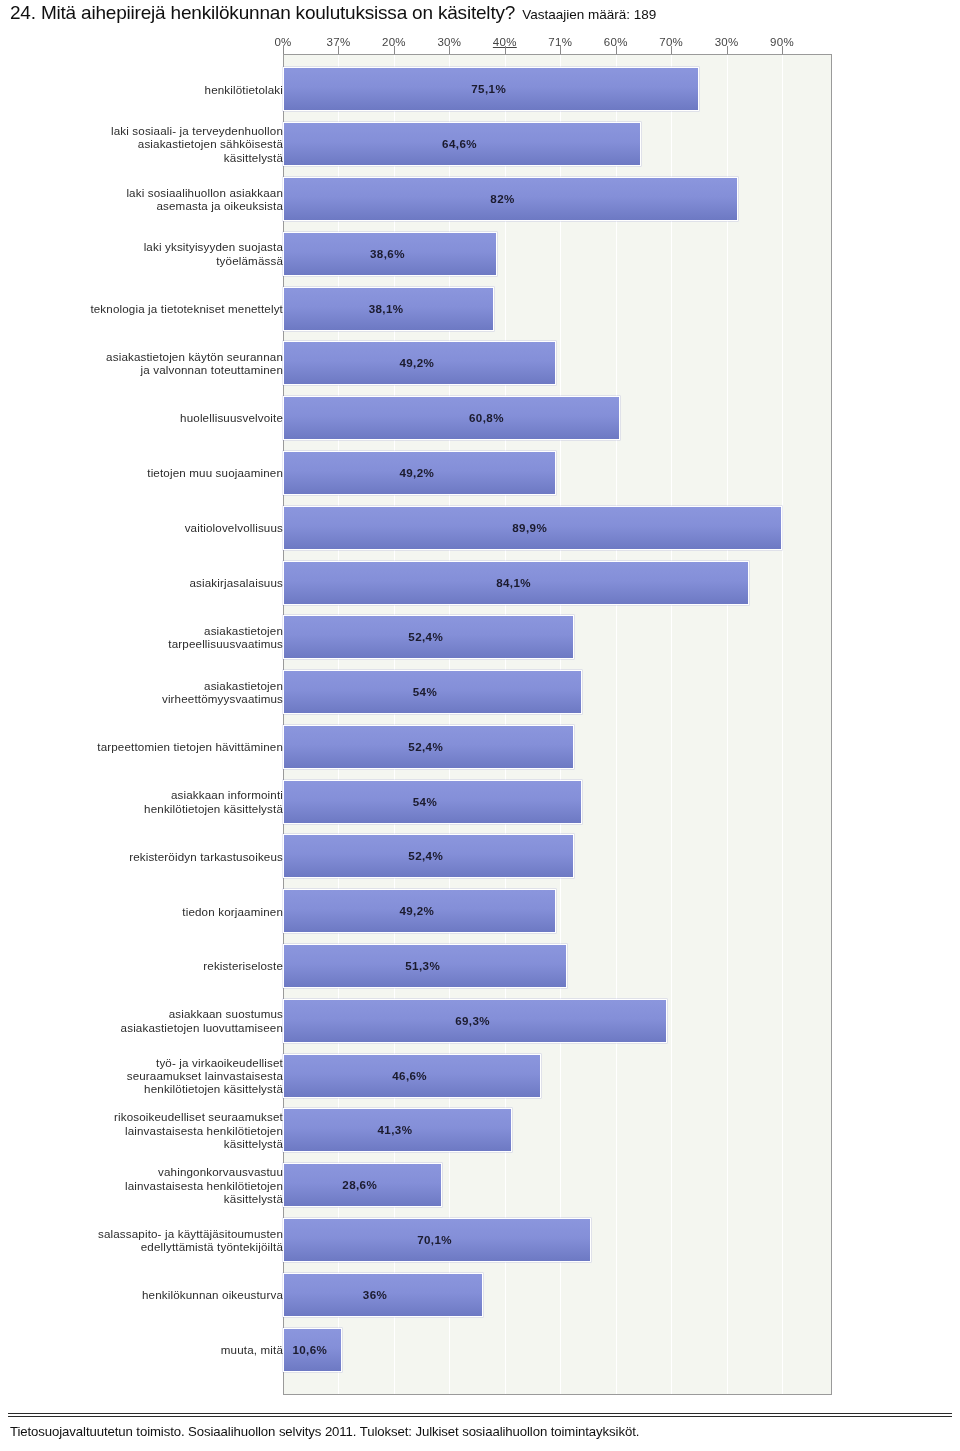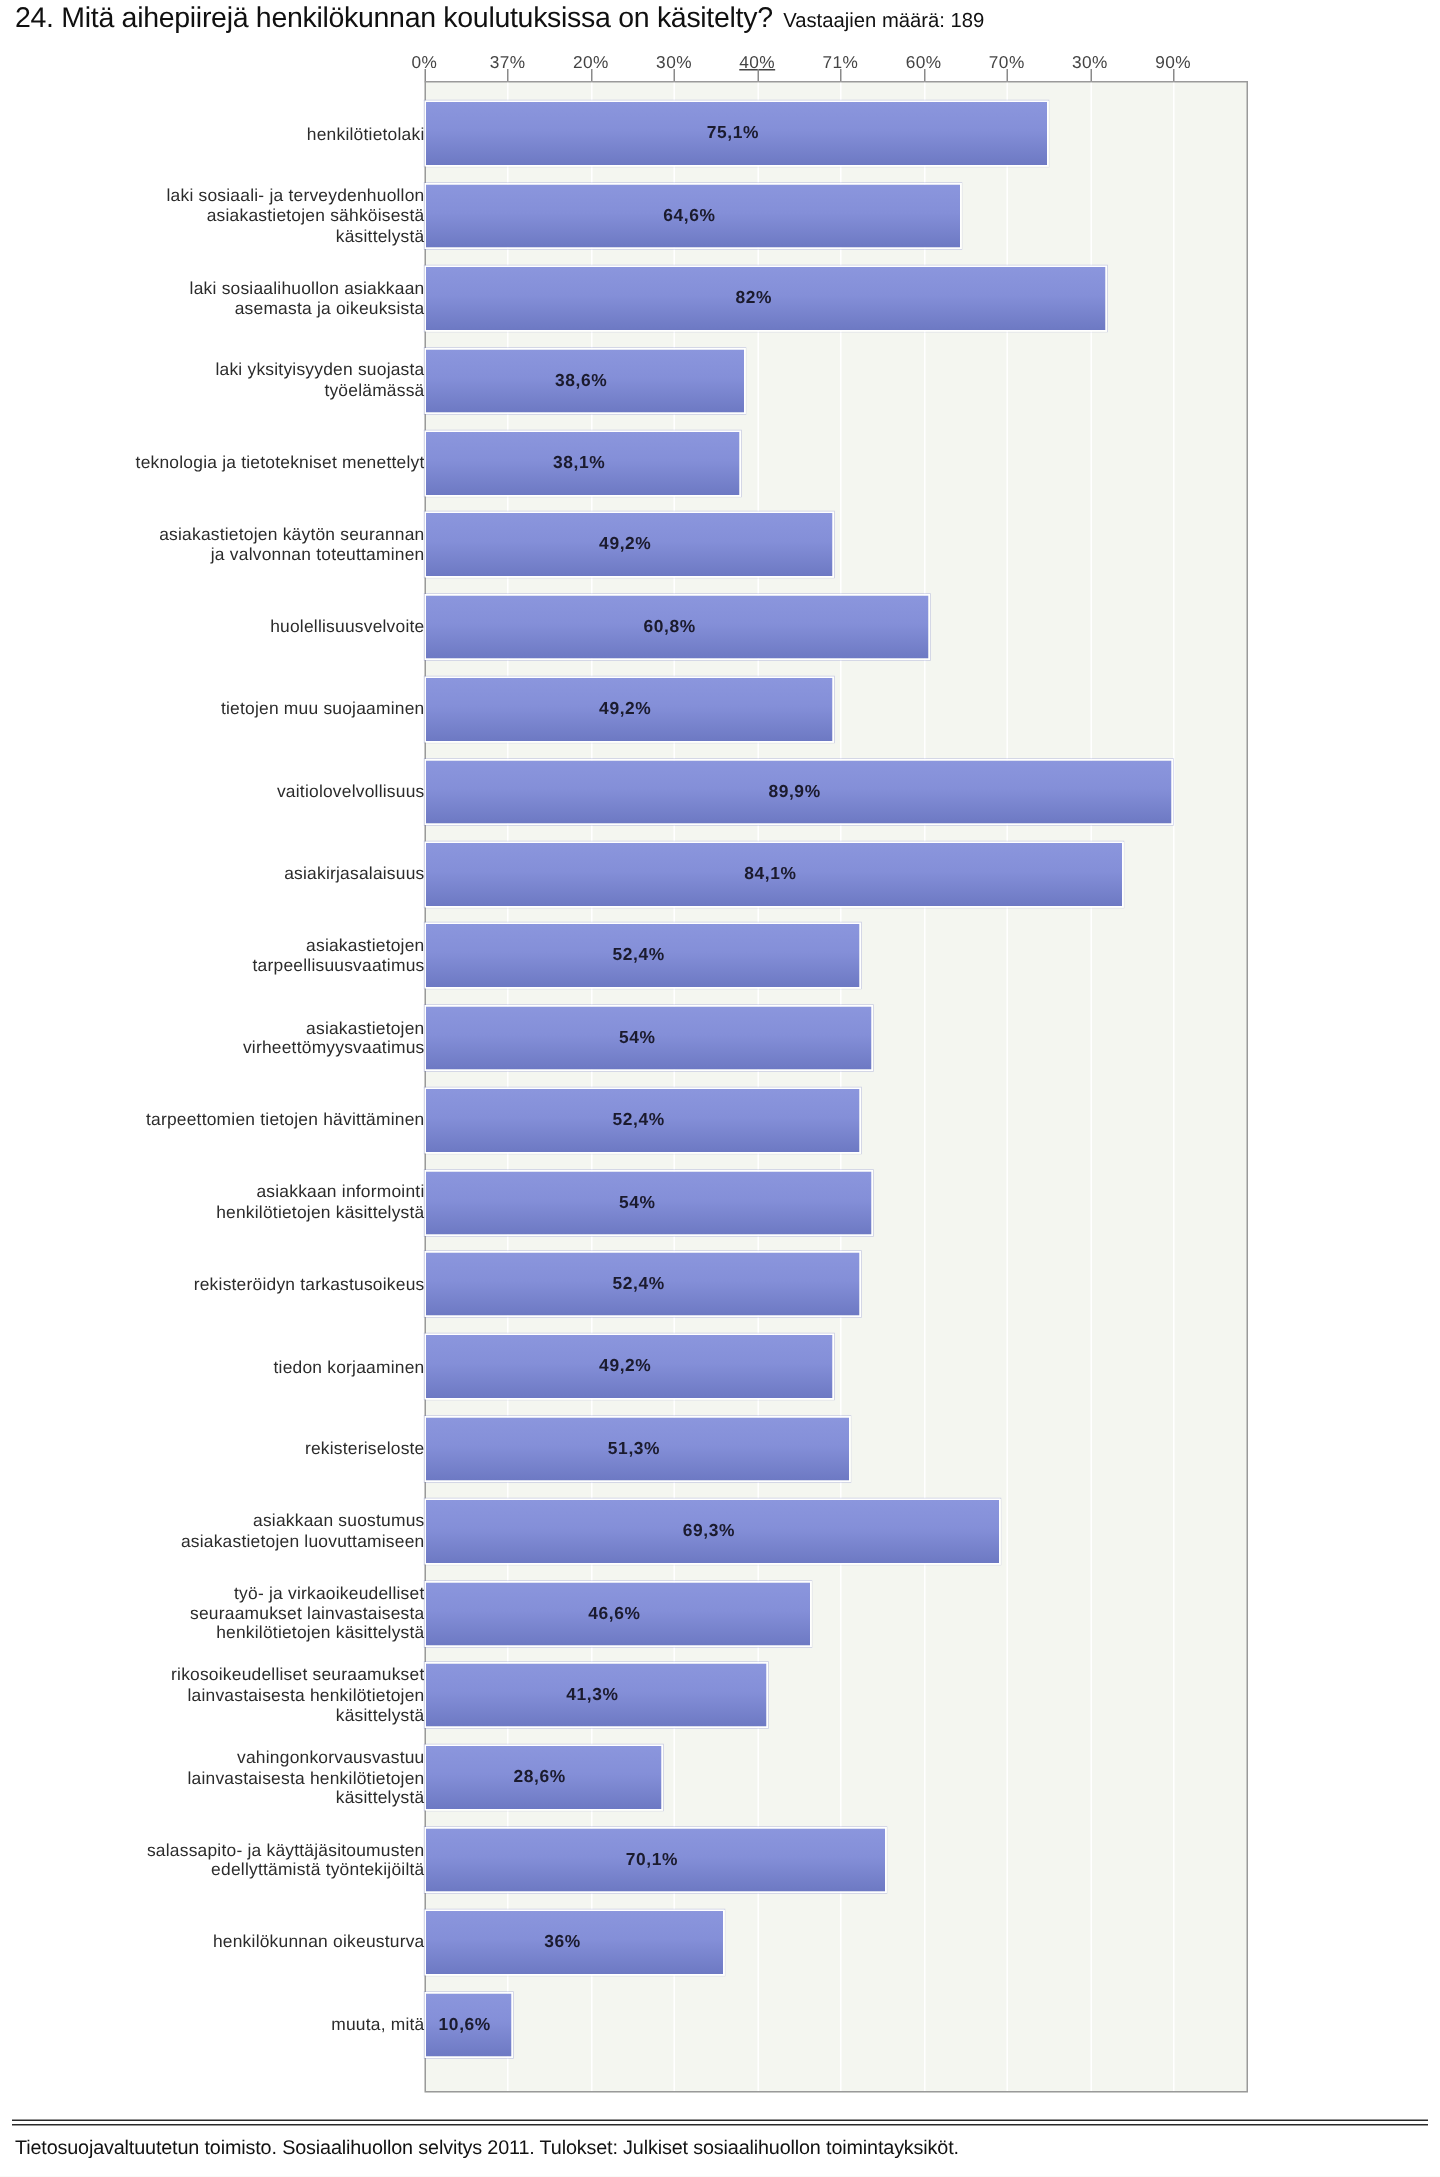--- a/index.html
+++ b/index.html
@@ -190,21 +190,21 @@
       <div class="cat-label" style="top: 295.954px;">
         <div>asiakastietojen käytön seurannan</div>
         <div>ja valvonnan toteuttaminen</div>
       </div>
       <div class="bar" title="asiakastietojen käytön seurannan ja valvonnan toteuttaminen 49,2%" style="top: 287.354px; height: 44px; width: 272.836px;"></div>
       <div class="bar-value" style="top: 302.354px; left: 399.418px;">49,2%</div>
       <div class="cat-label" style="top: 357.446px;">
         <div>huolellisuusvelvoite</div>
       </div>
       <div class="bar" title="huolellisuusvelvoite 60,8%" style="top: 342.146px; height: 44px; width: 337.164px;"></div>
-      <div class="bar-value" style="top: 357.146px; left: 417px; padding-left: 12px;">60,8%</div>
+      <div class="bar-value" style="top: 357.146px; left: 457px; padding-left: 12px;">60,8%</div>
       <div class="cat-label" style="top: 412.237px;">
         <div>tietojen muu suojaaminen</div>
       </div>
       <div class="bar" title="tietojen muu suojaaminen 49,2%" style="top: 396.937px; height: 44px; width: 272.836px;"></div>
       <div class="bar-value" style="top: 411.937px; left: 399.418px;">49,2%</div>
       <div class="cat-label" style="top: 467.029px;">
         <div>vaitiolovelvollisuus</div>
       </div>
       <div class="bar" title="vaitiolovelvollisuus 89,9%" style="top: 451.729px; height: 44px; width: 498.536px;"></div>
       <div class="bar-value" style="top: 466.729px; left: 512.268px;">89,9%</div>

